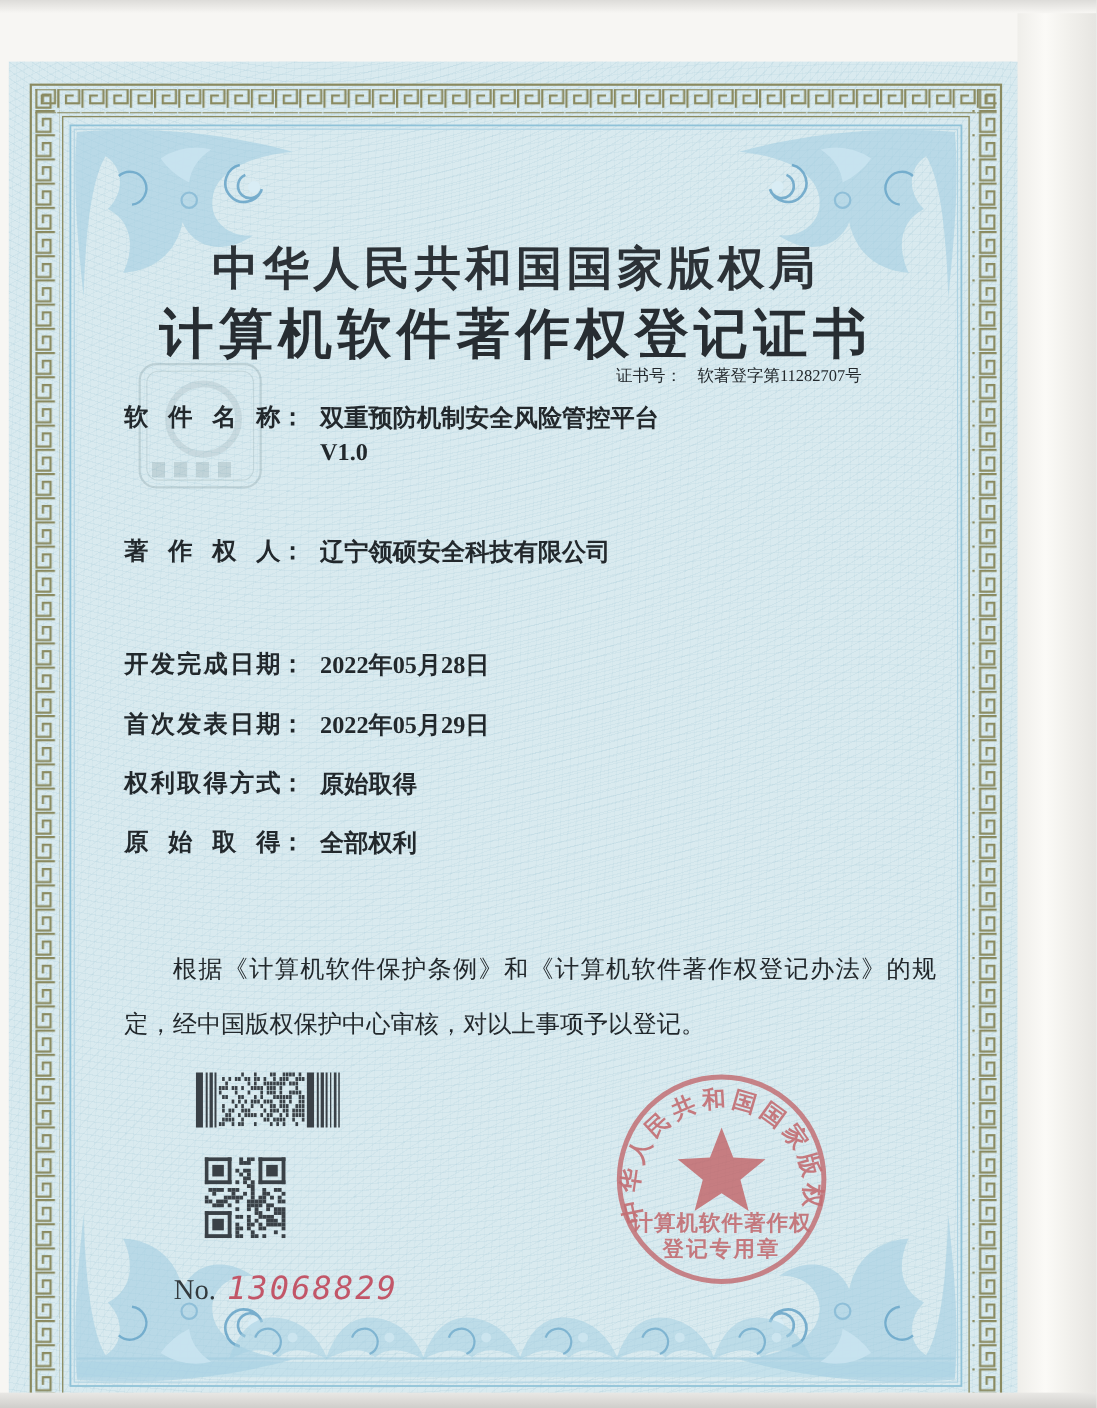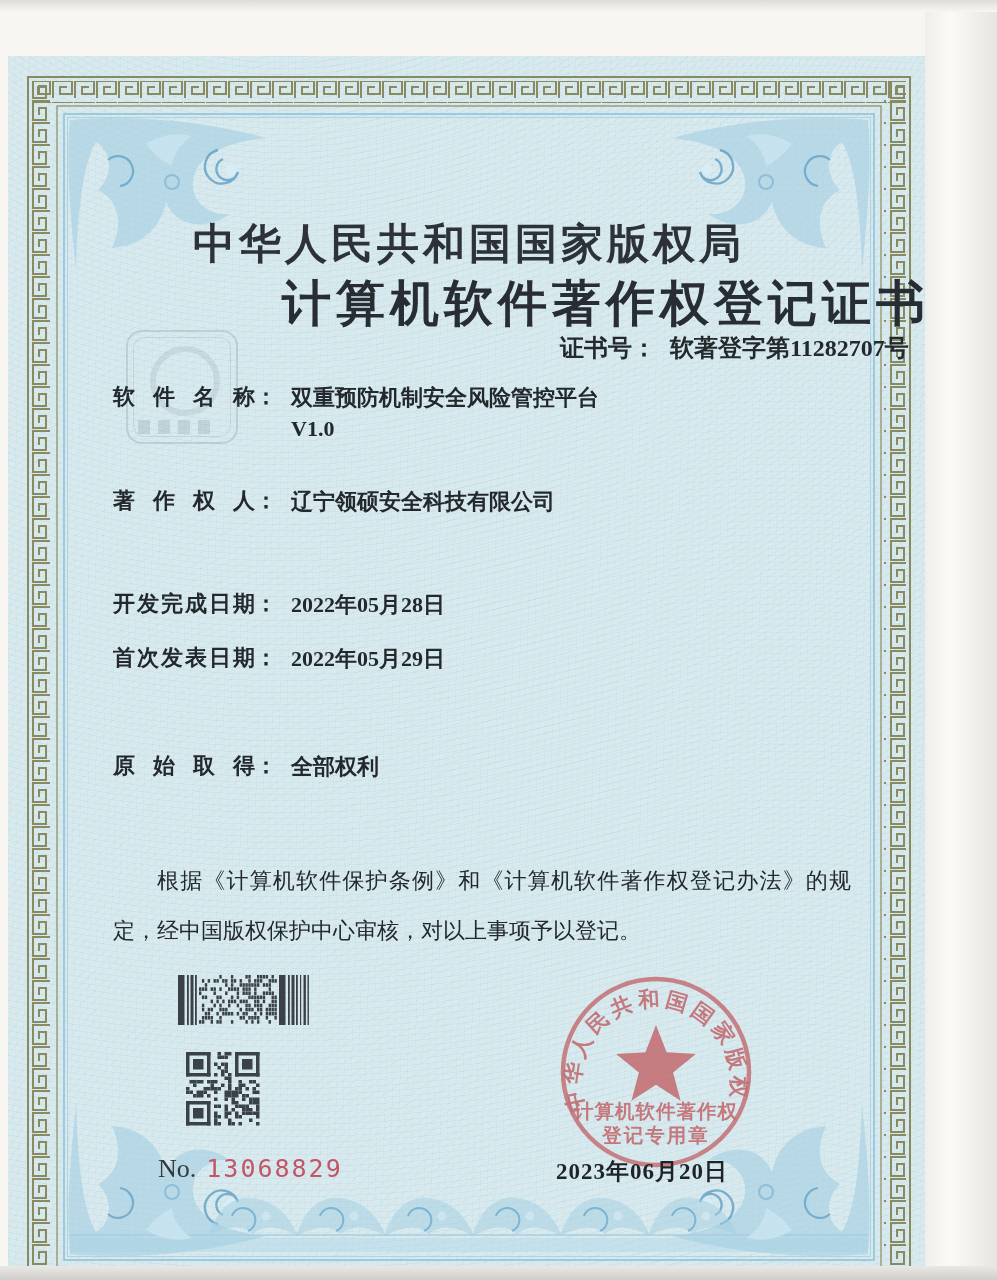--- a/index.html
+++ b/index.html
@@ -23,36 +23,36 @@
       repeating-radial-gradient(circle at 85% 130%, rgba(255,255,255,0) 0 6px, rgba(115,170,192,.08) 6px 7px),
       repeating-linear-gradient(92deg, rgba(120,175,195,.06) 0 1px, rgba(255,255,255,0) 1px 7px),
       #d9eaef;
     margin-top: 44px;
   }
   .frame-svg{position:absolute;left:0;top:0;}
   
   .t{position:absolute;color:#23292d;white-space:nowrap;}
   .title-org{left:0;width:922px;top:160px;text-align:center;font-size:42px;font-weight:bold;
     letter-spacing:4px;color:#2c3237;}
-  .title-cert{left:0;width:922px;top:215px;text-align:right;font-size:49px;font-weight:bold;
+  .title-cert{left:0;width:922px;top:215px;text-align:center;font-size:49px;font-weight:bold;
     letter-spacing:5px;color:#272d32;}
-  .certno{left:552px;top:276px;font-size:24px;font-weight:bold;}
+  .certno{left:552px;top:276px;font-size:15px;font-weight:normal;}
   .certno .lbl{margin-right:14px;}
   .row{position:absolute;left:105px;font-size:22px;font-weight:bold;color:#22282c;}
   .row .lab{display:inline-block;width:142px;text-align:justify;text-align-last:justify;vertical-align:top;}
   .row .col{vertical-align:top;}
   .row .val{display:inline-block;margin-left:14px;vertical-align:top;white-space:normal;
     line-height:31px;max-width:560px;}
-  .r1{top:326px;} .r2{top:430px;} .r3{top:533px;} .r4{top:587px;}
+  .r1{top:308px;} .r2{top:430px;} .r3{top:533px;} .r4{top:587px;}
   .r5{top:641px;} .r6{top:695px;} .r7{top:749px;}
   .statement{position:absolute;left:105px;top:800px;width:738px;font-size:22px;font-weight:normal;
     color:#22282c;line-height:50px;text-align:justify;text-indent:2em;white-space:normal;}
   .serial{position:absolute;left:150px;top:1098px;font-size:26px;color:#333a3e;}
-  .serial .num{font-family:"DejaVu Sans Mono", monospace;color:#c25668;font-size:25px;
-    letter-spacing:2px;margin-left:10px;font-weight:normal;}
+  .serial .num{font-family:"DejaVu Sans Mono", monospace;color:#c25668;font-size:29px;
+    letter-spacing:2px;margin-left:10px;font-weight:normal;font-style:italic;}
   .issue-date{position:absolute;left:548px;top:1100px;font-size:23px;font-weight:bold;
     letter-spacing:1px;color:#1d2327;}
   
   .barcode{position:absolute;left:170px;top:918px;}
   .qrcode{position:absolute;left:178px;top:996px;}
   
   .emboss{position:absolute;left:118px;top:274px;width:108px;height:110px;
     border:2px solid rgba(120,145,150,.28);border-radius:16px;}
   .emboss .in{position:absolute;left:5px;top:5px;right:5px;bottom:5px;
     border:1px solid rgba(120,145,150,.22);border-radius:11px;}
@@ -137,20 +137,23 @@
     <span class="lab">软件名称</span><span class="col">：</span><span class="val"><span>双重预防机制安全风险管控平台</span><br><span>V1.0</span></span>
   </div>
   <div class="row r2">
     <span class="lab">著作权人</span><span class="col">：</span><span class="val">辽宁领硕安全科技有限公司</span>
   </div>
   <div class="row r3">
     <span class="lab">开发完成日期</span><span class="col">：</span><span class="val">2022年05月28日</span>
   </div>
   <div class="row r4">
     <span class="lab">首次发表日期</span><span class="col">：</span><span class="val">2022年05月29日</span>
+  </div>
+  <div class="row r5">
+    <span class="lab">权利取得方式</span><span class="col">：</span><span class="val">原始取得</span>
   </div>
   <div class="row r6">
     <span class="lab">原始取得</span><span class="col">：</span><span class="val">全部权利</span>
   </div>
 
   <div class="statement">根据《计算机软件保护条例》和《计算机软件著作权登记办法》的规定，经中国版权保护中心审核，对以上事项予以登记。</div>
 
   <svg class="barcode" width="132" height="52">
       <rect x="0" y="1" width="6.5" height="50" fill="#3a4147"></rect>
       <rect x="9" y="1" width="1.8" height="50" fill="#3a4147"></rect>
@@ -473,18 +476,17 @@
     </defs>
     <circle cx="100" cy="100" r="93" fill="none" stroke="#c05f64" stroke-width="4.5" opacity="0.85"></circle>
     <polygon points="100,53 110.6,80.3 139.9,81.9 117.1,100.4 124.6,128.8 100,112.8 75.4,128.8 82.9,100.4 60.1,81.9 89.4,80.3" fill="#c0585c" opacity="0.85"></polygon>
     <text font-size="21.5" fill="#c05f64" letter-spacing="4.5" font-weight="bold" font-family="Liberation Serif, serif" opacity="0.92">
       <textPath href="#ringPath" startOffset="2">中华人民共和国国家版权局</textPath>
     </text>
     <text x="100" y="146" text-anchor="middle" font-size="19.5" fill="#c05f64" font-weight="bold" letter-spacing="1" font-family="Liberation Serif, serif" opacity="0.92">计算机软件著作权</text>
     <text x="100" y="170" text-anchor="middle" font-size="19.5" fill="#c05f64" font-weight="bold" letter-spacing="2" font-family="Liberation Serif, serif" opacity="0.92">登记专用章</text>
   </svg>
 
-  <div class="issue-date">2023年06月20日</div>
 </div>
 
 <div class="scan-right"></div>
 <div class="scan-top"></div>
 <div class="scan-bottom"></div>
 
 </body></html>

